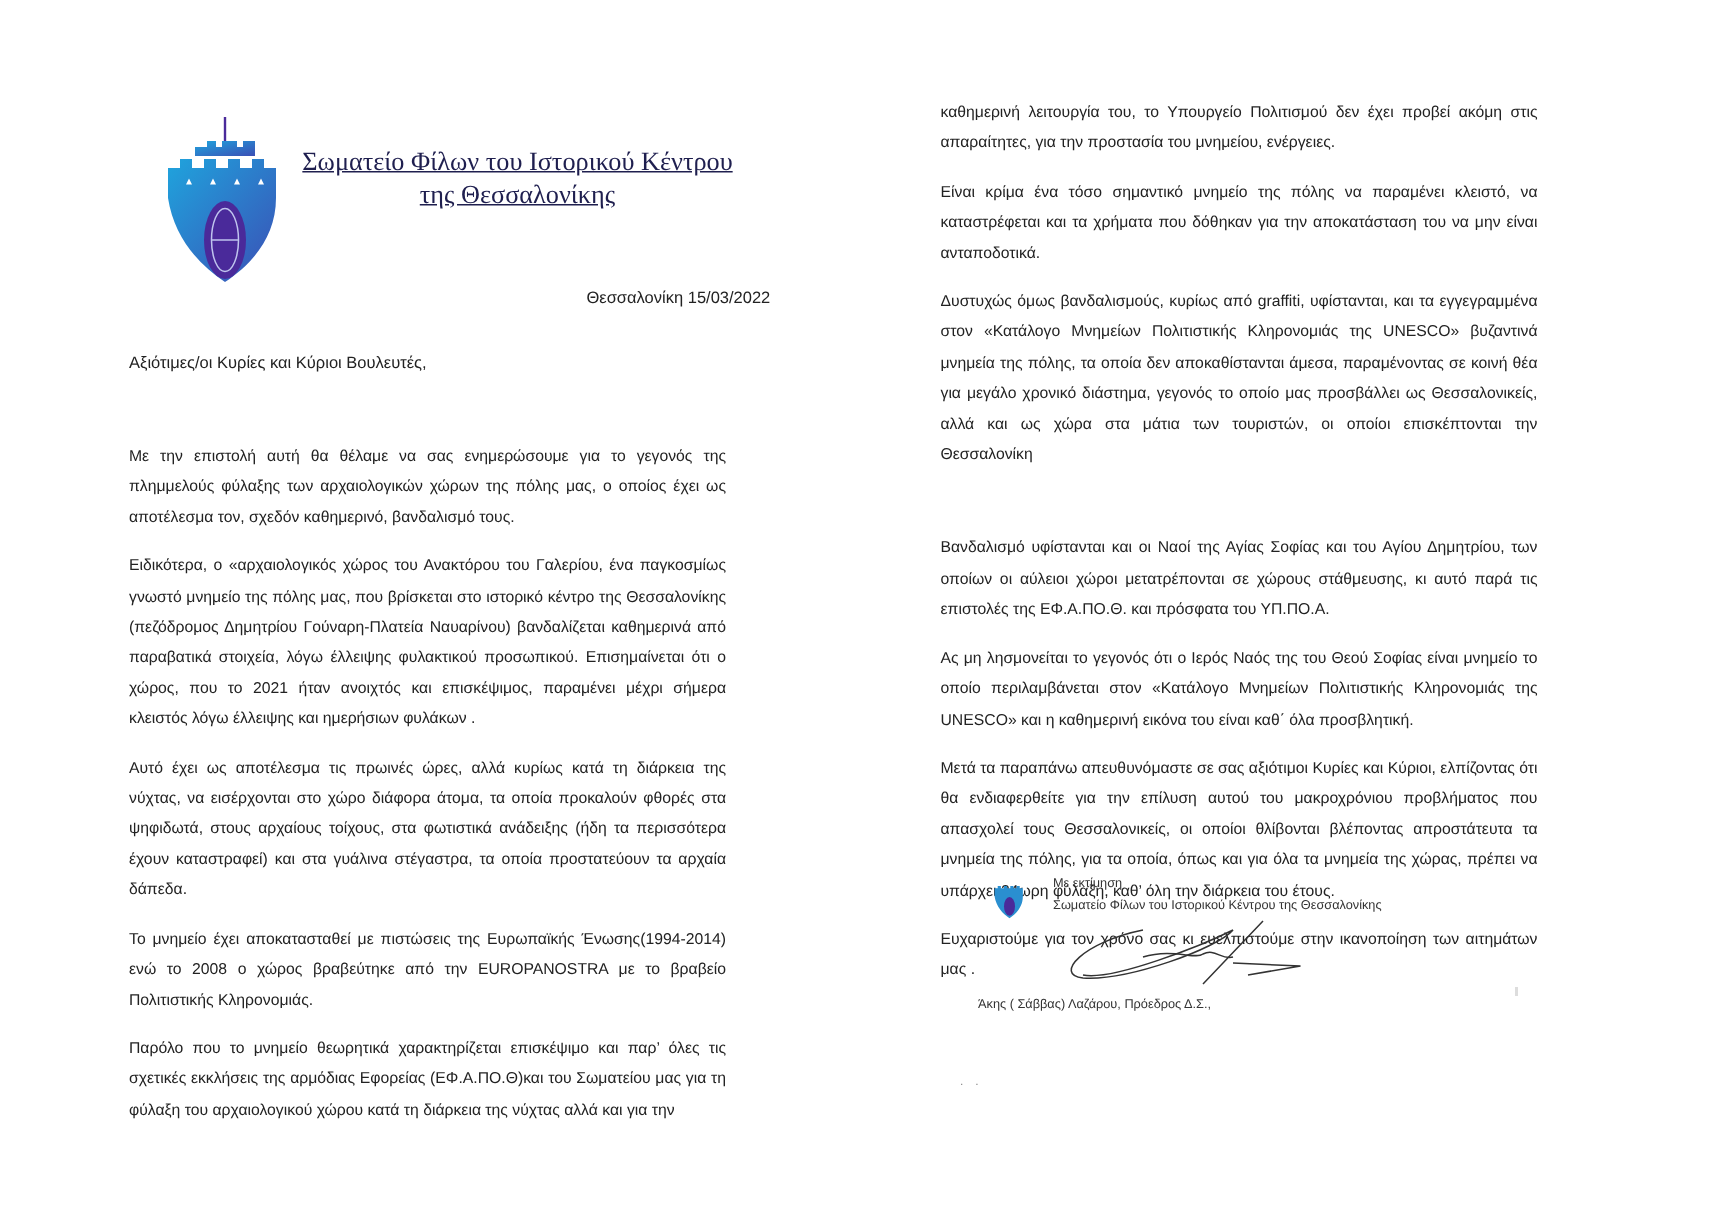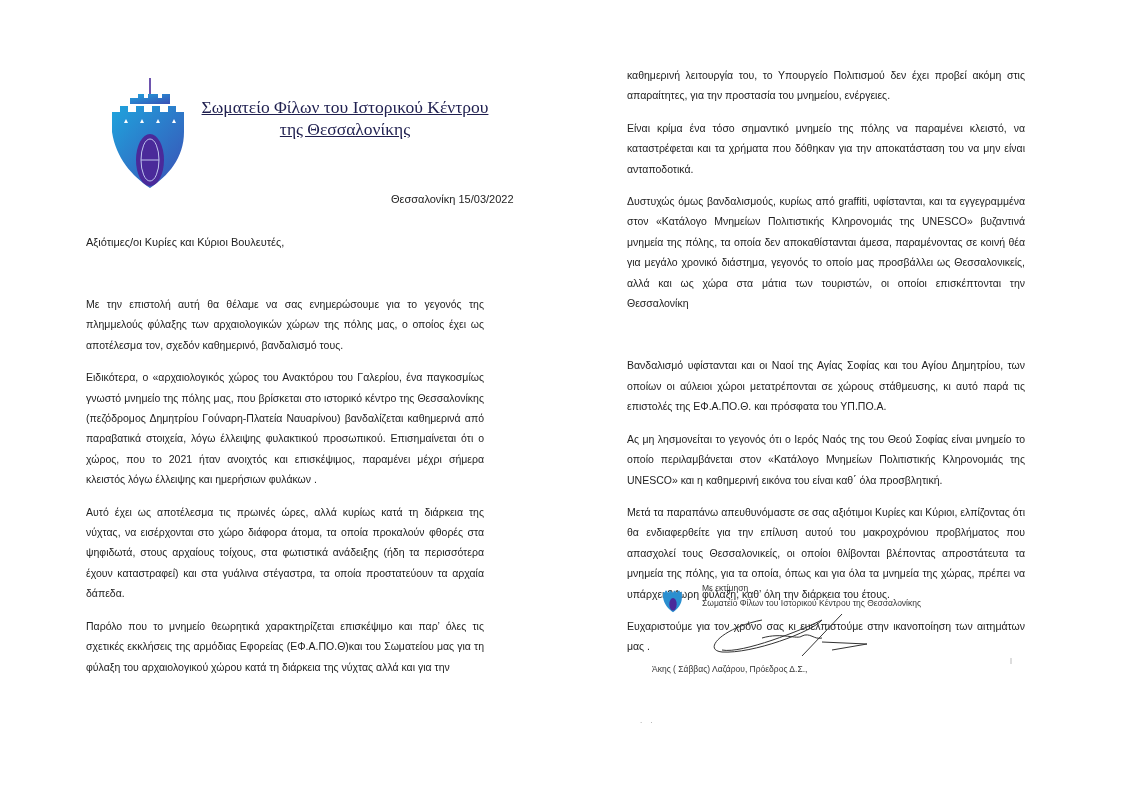--- a/index.html
+++ b/index.html
@@ -61,20 +61,21 @@
     <div>Σωματείο Φίλων του Ιστορικού Κέντρου</div>
     <div>της Θεσσαλονίκης</div>
   </div>
   <div class="date">Θεσσαλονίκη 15/03/2022</div>
   <div class="salutation">Αξιότιμες/οι Κυρίες και Κύριοι Βουλευτές,</div>
 
   <div class="body-text left-text">
     <p>Με την επιστολή αυτή θα θέλαμε να σας ενημερώσουμε για το γεγονός της πλημμελούς φύλαξης των αρχαιολογικών χώρων της πόλης μας, ο οποίος έχει ως αποτέλεσμα τον, σχεδόν καθημερινό, βανδαλισμό τους.</p>
     <p>Ειδικότερα, ο «αρχαιολογικός χώρος του Ανακτόρου του Γαλερίου, ένα παγκοσμίως γνωστό μνημείο της πόλης μας, που βρίσκεται στο ιστορικό κέντρο της Θεσσαλονίκης (πεζόδρομος Δημητρίου Γούναρη-Πλατεία Ναυαρίνου) βανδαλίζεται καθημερινά από παραβατικά στοιχεία, λόγω έλλειψης φυλακτικού προσωπικού. Επισημαίνεται ότι ο χώρος, που το 2021 ήταν ανοιχτός και επισκέψιμος, παραμένει μέχρι σήμερα κλειστός λόγω έλλειψης και ημερήσιων φυλάκων .</p>
     <p>Αυτό έχει ως αποτέλεσμα  τις πρωινές ώρες, αλλά κυρίως κατά τη διάρκεια της νύχτας, να εισέρχονται στο χώρο διάφορα άτομα, τα οποία προκαλούν φθορές στα ψηφιδωτά, στους αρχαίους τοίχους, στα φωτιστικά ανάδειξης (ήδη τα περισσότερα έχουν καταστραφεί) και στα γυάλινα στέγαστρα, τα οποία προστατεύουν τα αρχαία δάπεδα.</p>
+    <p>Το μνημείο έχει αποκατασταθεί με πιστώσεις της Ευρωπαϊκής Ένωσης(1994-2014) ενώ το 2008 ο χώρος βραβεύτηκε από την EUROPANOSTRA με το βραβείο Πολιτιστικής Κληρονομιάς.</p>
     <p>Παρόλο που το μνημείο θεωρητικά χαρακτηρίζεται επισκέψιμο και παρ’ όλες τις σχετικές εκκλήσεις της αρμόδιας Εφορείας (ΕΦ.Α.ΠΟ.Θ)και του Σωματείου μας  για τη φύλαξη του αρχαιολογικού χώρου κατά τη διάρκεια της νύχτας αλλά και για την</p>
   </div>
 </div>
 
 <div class="page right">
   <div class="body-text right-text">
     <p>καθημερινή λειτουργία του, το Υπουργείο Πολιτισμού δεν έχει προβεί ακόμη  στις απαραίτητες, για την προστασία του μνημείου, ενέργειες.</p>
     <p>Είναι κρίμα ένα τόσο σημαντικό  μνημείο της πόλης να παραμένει κλειστό, να καταστρέφεται και τα χρήματα που δόθηκαν για την αποκατάσταση του να μην είναι ανταποδοτικά.</p>
     <p>Δυστυχώς όμως βανδαλισμούς, κυρίως από graffiti, υφίστανται, και τα εγγεγραμμένα στον «Κατάλογο Μνημείων Πολιτιστικής Κληρονομιάς της UNESCO» βυζαντινά μνημεία της πόλης, τα οποία δεν αποκαθίστανται άμεσα, παραμένοντας σε κοινή θέα για μεγάλο χρονικό διάστημα, γεγονός το οποίο μας προσβάλλει ως Θεσσαλονικείς, αλλά και ως χώρα στα  μάτια των τουριστών, οι οποίοι επισκέπτονται την Θεσσαλονίκη</p>
     <div class="gap"></div>

